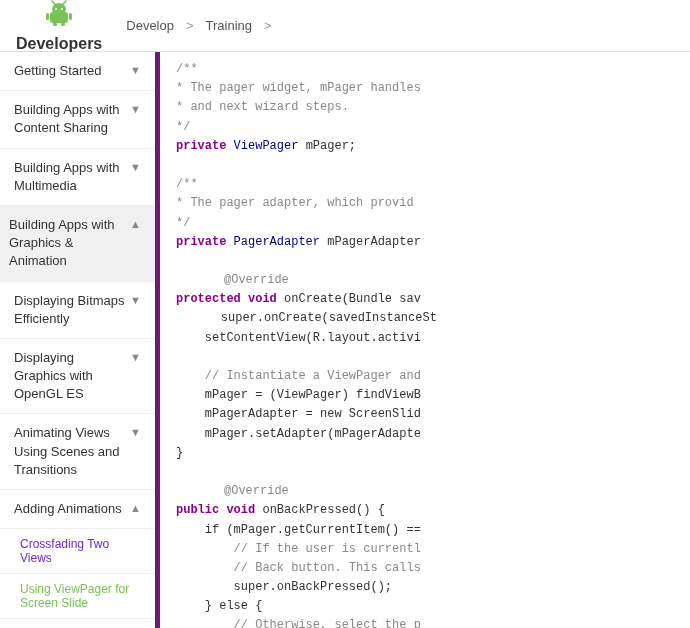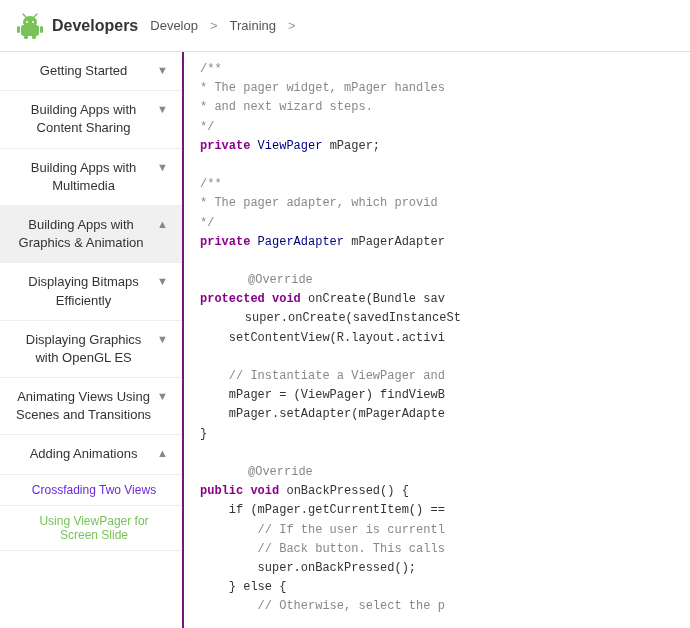--- a/index.html
+++ b/index.html
@@ -12,21 +12,22 @@
       padding: 0 16px;
       height: 52px;
       border-bottom: 1px solid #ddd;
       background: #fff;
       flex-shrink: 0;
     }
     .header-logo {
       display: flex;
       align-items: center;
       gap: 8px;
-      margin-right: 12px;
+      margin-right: 24px;
+      flex-direction: column;
     }
     .android-icon {
       width: 28px;
       height: 28px;
     }
     .header-title {
       font-size: 16px;
       font-weight: bold;
       color: #333;
     }
@@ -50,26 +51,25 @@
 
     
     .main {
       display: flex;
       flex: 1;
       overflow: hidden;
     }
 
     
     .sidebar {
-      width: 184px;
+      width: 160px;
       background: #fff;
-      border-right: 2px solid #701a75;
+      border-right: 5px solid #701a75;
       overflow-y: auto;
       flex-shrink: 0;
-      text-align: center;
     }
     .sidebar-item {
       padding: 10px 14px;
       border-bottom: 1px solid #eee;
       cursor: pointer;
       display: flex;
       justify-content: space-between;
       align-items: flex-start;
       font-size: 13px;
       color: #333;
@@ -232,20 +232,21 @@
     <div class="code-line">&nbsp;</div>
     <div class="code-line"><span class="c-annotation">@Override</span></div>
     <div class="code-line">
       <span class="c-protected">protected </span><span class="c-void">void </span><span class="c-plain">onCreate(Bundle sav</span>
     </div>
     <div class="code-line"><span style="padding-left:16px" class="c-plain">&nbsp;&nbsp;&nbsp;&nbsp;super.onCreate(savedInstanceSt</span></div>
     <div class="code-line"><span class="c-plain">&nbsp;&nbsp;&nbsp;&nbsp;setContentView(R.layout.activi</span></div>
     <div class="code-line">&nbsp;</div>
     <div class="code-line"><span class="c-comment">&nbsp;&nbsp;&nbsp;&nbsp;// Instantiate a ViewPager and</span></div>
     <div class="code-line"><span class="c-plain">&nbsp;&nbsp;&nbsp;&nbsp;mPager = (ViewPager) findViewB</span></div>
+    <div class="code-line"><span class="c-plain">&nbsp;&nbsp;&nbsp;&nbsp;mPagerAdapter = new ScreenSlid</span></div>
     <div class="code-line"><span class="c-plain">&nbsp;&nbsp;&nbsp;&nbsp;mPager.setAdapter(mPagerAdapte</span></div>
     <div class="code-line"><span class="c-plain">}</span></div>
     <div class="code-line">&nbsp;</div>
     <div class="code-line"><span class="c-annotation">@Override</span></div>
     <div class="code-line">
       <span class="c-public">public </span><span class="c-void">void </span><span class="c-plain">onBackPressed() {</span>
     </div>
     <div class="code-line"><span class="c-plain">&nbsp;&nbsp;&nbsp;&nbsp;if (mPager.getCurrentItem() ==</span></div>
     <div class="code-line"><span class="c-comment">&nbsp;&nbsp;&nbsp;&nbsp;&nbsp;&nbsp;&nbsp;&nbsp;// If the user is currentl</span></div>
     <div class="code-line"><span class="c-comment">&nbsp;&nbsp;&nbsp;&nbsp;&nbsp;&nbsp;&nbsp;&nbsp;// Back button. This calls</span></div>

